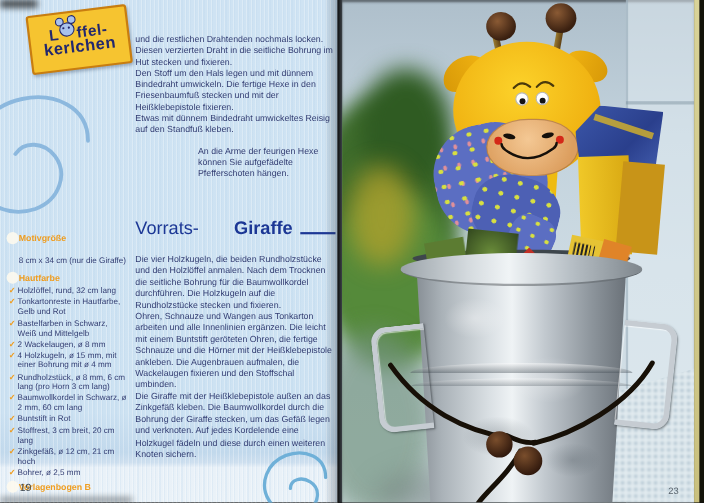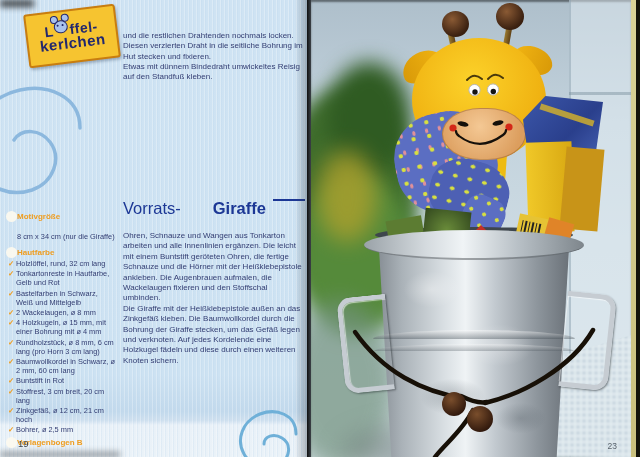--- a/index.html
+++ b/index.html
@@ -34,21 +34,21 @@
   .spiral-top{left:-36px;top:82px;}
   .spiral-bottom{left:236px;top:406px;}
 
   .text-col{position:absolute;left:123px;top:31px;width:180px;
     font-size:8px;line-height:10.3px;color:#333d72;}
   .text-col p{margin:0;}
   .tip-block{margin:9px 0 0 57px;width:124px;}
   .tip-label{font-weight:bold;color:#2d58b8;font-size:8.5px;}
   .tip-text{color:#333d72;}
 
-  .heading{position:absolute;left:123px;top:199px;width:182px;display:flex;
+  .heading{position:absolute;left:123px;top:199px;width:182px;display:flex;align-items:flex-end;
     color:#1c3795;font-size:16.5px;line-height:18px;white-space:nowrap;}
   .heading .h-bold{font-weight:bold;margin-left:32px;}
   .heading .h-rule{flex:1;height:2px;background:#1c3795;margin:0 0 4px 7px;}
 
   .body-col{position:absolute;left:123px;top:231px;width:184px;
     font-size:8px;line-height:10.4px;color:#333d72;}
   .body-col p{margin:0;}
 
   .sidebar{position:absolute;left:8px;top:206px;width:108px;
     font-size:7.4px;line-height:8.9px;color:#333d72;}
@@ -192,32 +192,35 @@
 
     <svg class="spiral spiral-top" width="120" height="120" viewBox="0 0 120 120">
       <path d="M116,46 C116,14 84,2 56,8 C20,16 2,48 10,78 C17,104 44,116 68,108 C90,100 98,76 86,60 C76,47 58,46 50,58" fill="none" stroke="#8cb8de" stroke-width="3.5" stroke-linecap="round"></path>
     </svg>
     <svg class="spiral spiral-bottom" width="66" height="66" viewBox="0 0 66 66">
       <path d="M60,28 C60,8 40,2 24,8 C6,15 0,34 8,48 C15,60 32,66 44,58 C54,52 56,38 46,32 C38,27 28,30 28,38" fill="none" stroke="#6fb0d8" stroke-width="3" stroke-linecap="round"></path>
     </svg>
 
     <div class="text-col">
       <p>und die restlichen Drahtenden nochmals locken. Diesen verzierten Draht in die seitliche Bohrung im Hut stecken und fixieren.</p>
+      <p>Den Stoff um den Hals legen und mit dünnem Bindedraht umwickeln. Die fertige Hexe in den Friesenbaumfuß stecken und mit der Heißklebepistole fixieren.</p>
       <p>Etwas mit dünnem Bindedraht umwickeltes Reisig auf den Standfuß kleben.</p>
       <div class="tip-block">
+        <div class="tip-text">An die Arme der feurigen Hexe können Sie aufgefädelte Pfefferschoten hängen.</div>
       </div>
     </div>
 
     <div class="heading">
       <span>Vorrats-</span>
         <span class="h-bold">Giraffe</span>
       <span class="h-rule"></span>
     </div>
 
     <div class="body-col">
+      <p>Die vier Holzkugeln, die beiden Rundholzstücke und den Holzlöffel anmalen. Nach dem Trocknen die seitliche Bohrung für die Baumwollkordel durchführen. Die Holzkugeln auf die Rundholzstücke stecken und fixieren.</p>
       <p>Ohren, Schnauze und Wangen aus Tonkarton arbeiten und alle Innenlinien ergänzen. Die leicht mit einem Buntstift geröteten Ohren, die fertige Schnauze und die Hörner mit der Heißklebepistole ankleben. Die Augenbrauen aufmalen, die Wackelaugen fixieren und den Stoffschal umbinden.</p>
       <p>Die Giraffe mit der Heißklebepistole außen an das Zinkgefäß kleben. Die Baumwollkordel durch die Bohrung der Giraffe stecken, um das Gefäß legen und verknoten. Auf jedes Kordelende eine Holzkugel fädeln und diese durch einen weiteren Knoten sichern.</p>
     </div>
 
     <div class="sidebar">
       <div class="sb-label">
         <span class="bullet"></span>
         <span class="lbl">Motivgröße</span>
       </div>
       <div class="sb-size-value">8 cm x 34 cm (nur die Giraffe)</div>

